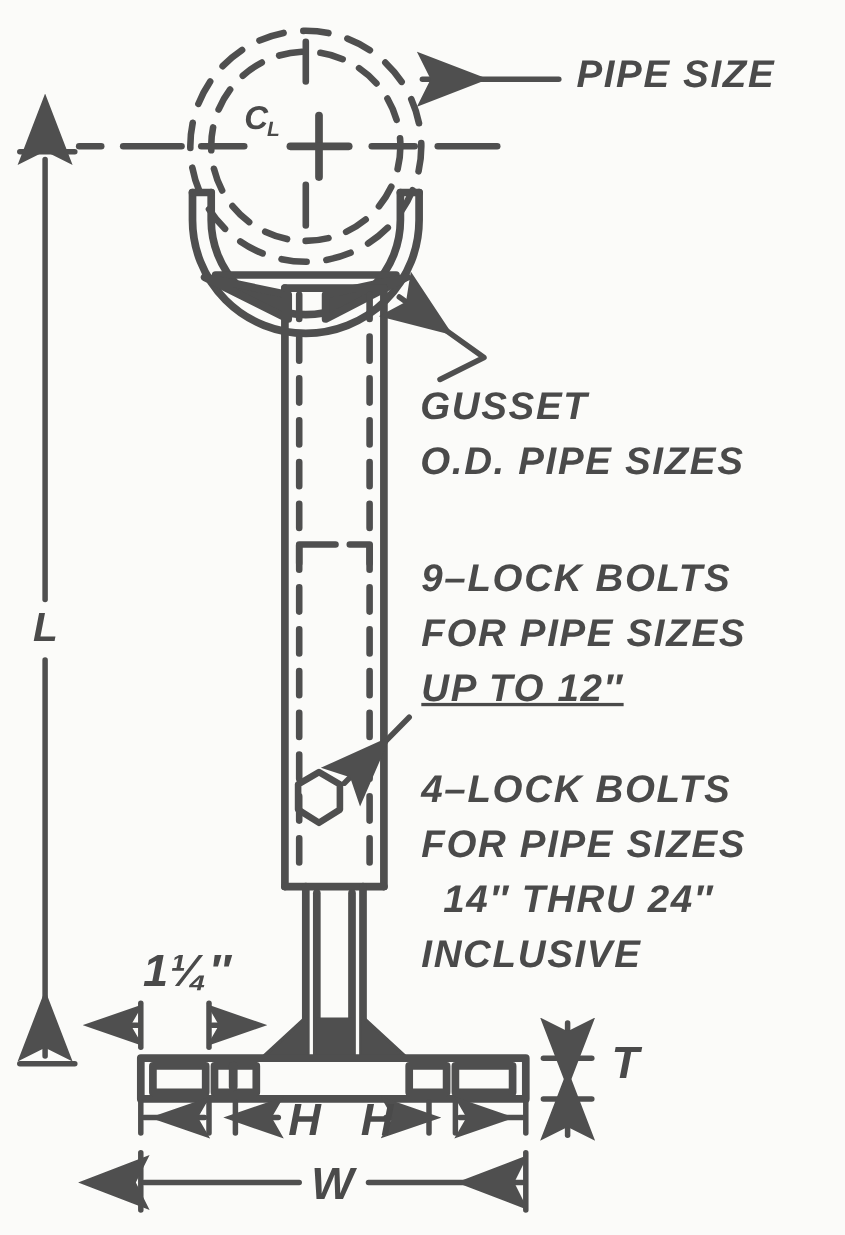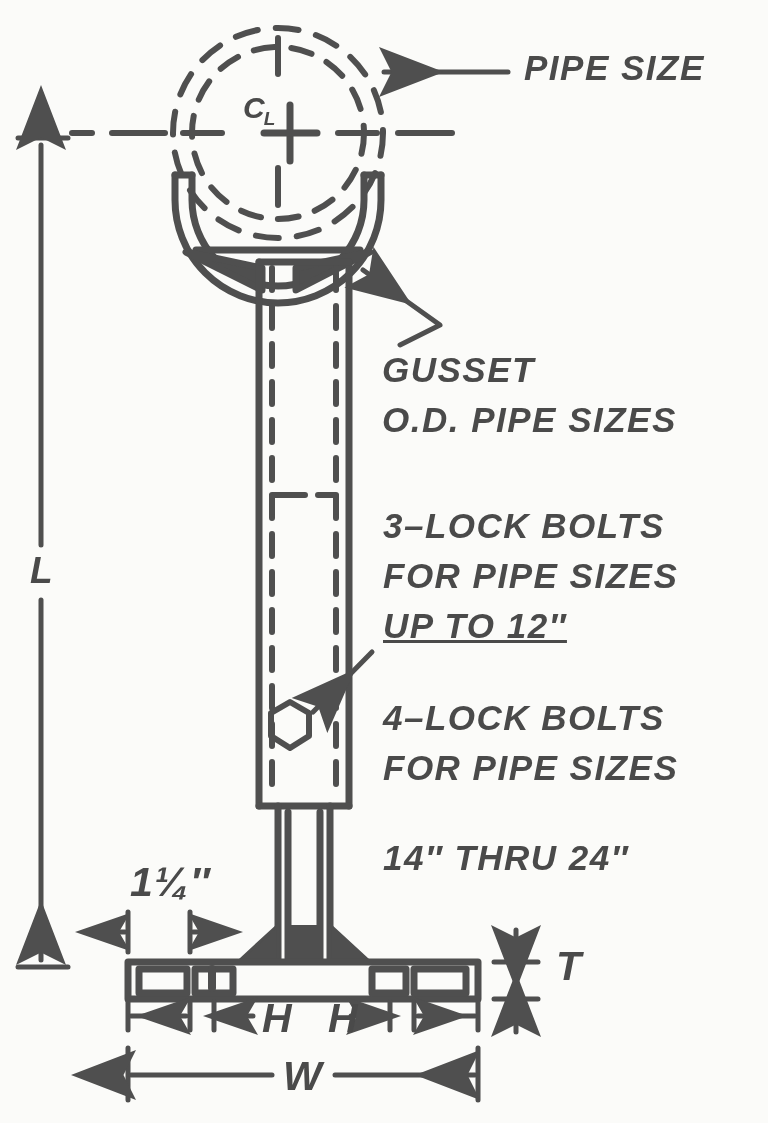--- a/index.html
+++ b/index.html
@@ -15,21 +15,21 @@
     font-weight:bold;
     font-style:italic;
     letter-spacing:1.5px;
     white-space:nowrap;
     line-height:1;
     font-family:"Liberation Sans","DejaVu Sans",sans-serif;
   }
   .lbl-big{font-size:35px;}
   .lbl-dim{font-size:41px;}
   .lbl-L{font-size:37px;letter-spacing:0;}
-  .lbl-cl{font-size:30px;letter-spacing:0;margin-left:21px;}
+  .lbl-cl{font-size:30px;letter-spacing:0;}
   .lbl-cl sub{font-size:19px;vertical-align:baseline;position:relative;top:7px;left:-1px;}
   svg{display:block;}
 </style>
 </head>
 <body>
 
 <div id="sheet">
 
 <svg width="768" height="1123" viewBox="0 0 768 1123">
   <defs>
@@ -184,27 +184,28 @@
 
 <div class="lbl lbl-big" style="left:524px;top:50px;">PIPE SIZE</div>
 
 <div class="lbl lbl-cl" style="left:222px;top:93px;">
   <span>C</span><sub>L</sub>
 </div>
 
 <div class="lbl lbl-big" style="left:382px;top:352px;">GUSSET</div>
 <div class="lbl lbl-big" style="left:382px;top:402px;">O.D. PIPE SIZES</div>
 
-<div class="lbl lbl-big" style="left:383px;top:508px;">3–LOCK BOLTS</div>
+<div class="lbl lbl-big" style="left:383px;top:508px;">9–LOCK BOLTS</div>
 <div class="lbl lbl-big" style="left:383px;top:558px;">FOR PIPE SIZES</div>
 <div class="lbl lbl-big" style="left:383px;top:608px;text-decoration:underline;">UP TO 12″</div>
 
 <div class="lbl lbl-big" style="left:383px;top:700px;text-align:center;">4–LOCK BOLTS</div>
 <div class="lbl lbl-big" style="left:383px;top:750px;">FOR PIPE SIZES</div>
-<div class="lbl lbl-big" style="left:383px;top:800px;margin-top:40px;">14″ THRU 24″</div>
+<div class="lbl lbl-big" style="left:403px;top:800px;">14″ THRU 24″</div>
+<div class="lbl lbl-big" style="left:383px;top:850px;">INCLUSIVE</div>
 
 <div class="lbl lbl-L" style="left:30px;top:552px;">L</div>
 
 <div class="lbl lbl-dim" style="left:130px;top:862px;">1¼″</div>
 
 <div class="lbl lbl-dim" style="left:262px;top:998px;">H</div>
 <div class="lbl lbl-dim" style="left:328px;top:998px;">H</div>
 
 <div class="lbl lbl-dim" style="left:283px;top:1056px;">W</div>
 

